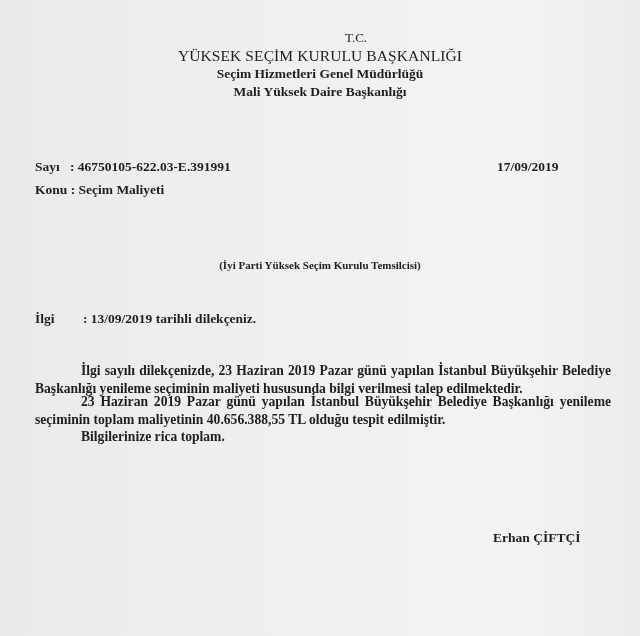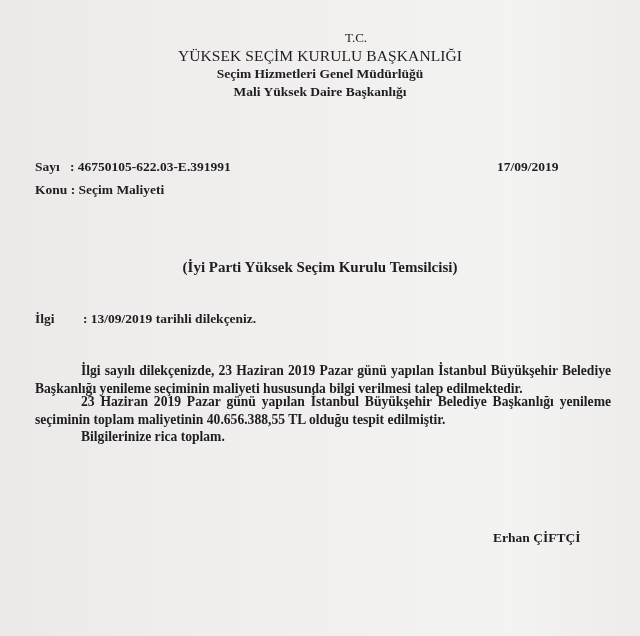--- a/index.html
+++ b/index.html
@@ -27,21 +27,21 @@
     .hdr2 { top: 47px; font-size: 15.5px; letter-spacing: 0.1px; }
     .hdr3 { top: 66px; font-size: 13.5px; font-weight: bold; }
     .hdr4 { top: 84px; font-size: 13.5px; font-weight: bold; }
 
     .meta { font-size: 13.5px; font-weight: bold; }
     .sayi { left: 35px; top: 159px; }
     .konu { left: 35px; top: 182px; text-align: center; }
     .date { left: 497px; top: 159px; }
 
     .recip1 { top: 242px; font-size: 13.5px; font-weight: bold; }
-    .recip2 { top: 259px; font-size: 15px; font-weight: bold; }
+    .recip2 { top: 259px; font-size: 11px; font-weight: bold; }
 
     .ilgi { left: 35px; top: 311px; font-size: 13.5px; font-weight: bold; }
     .ilgi .lbl { display: inline-block; width: 48px; }
 
     .body-text {
       position: absolute;
       left: 35px;
       width: 576px;
       font-size: 13.6px;
       font-weight: bold;

